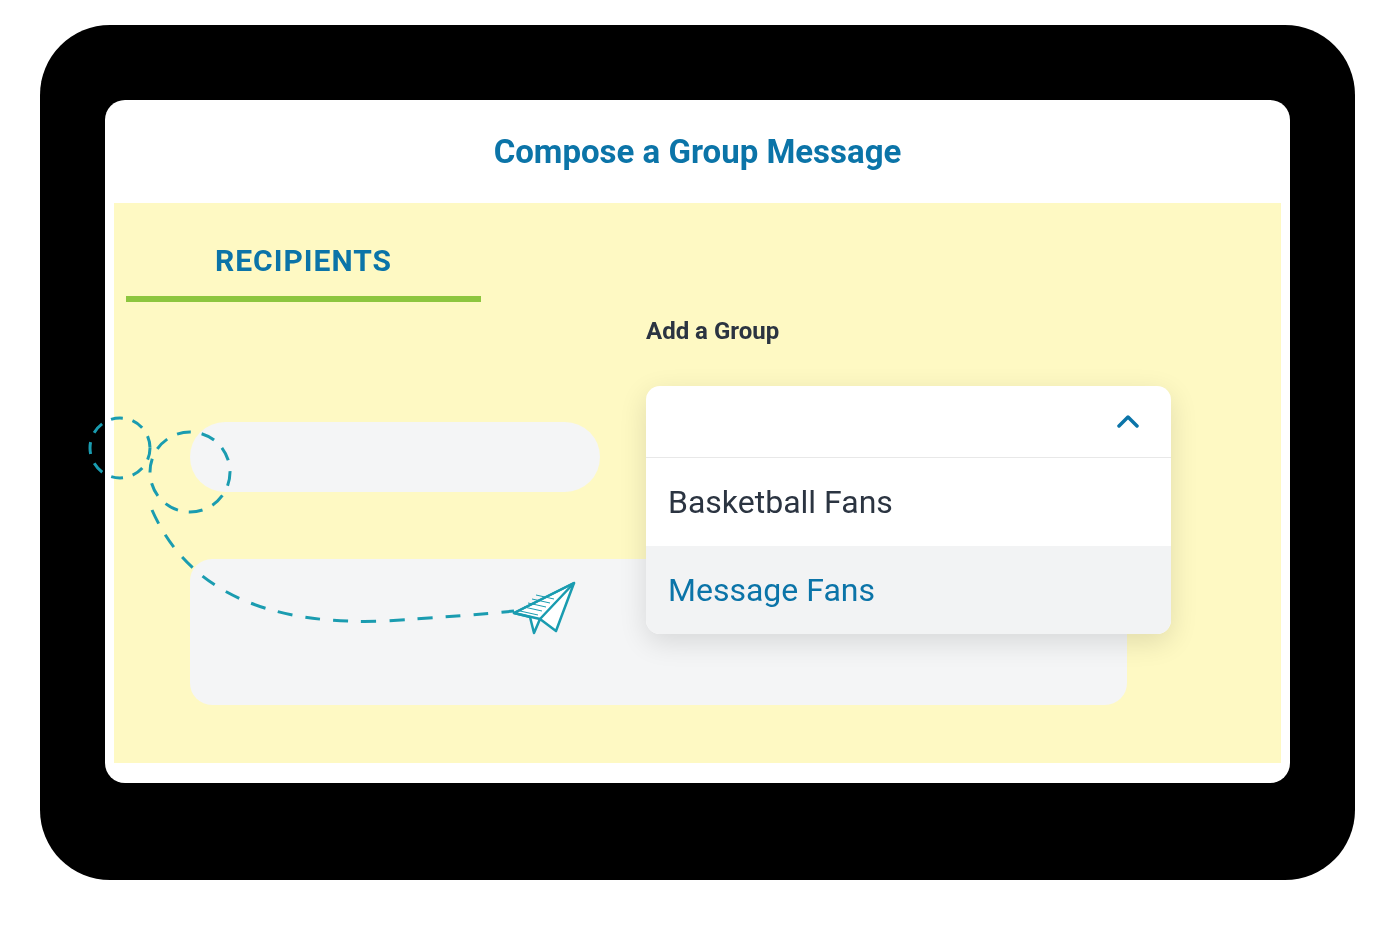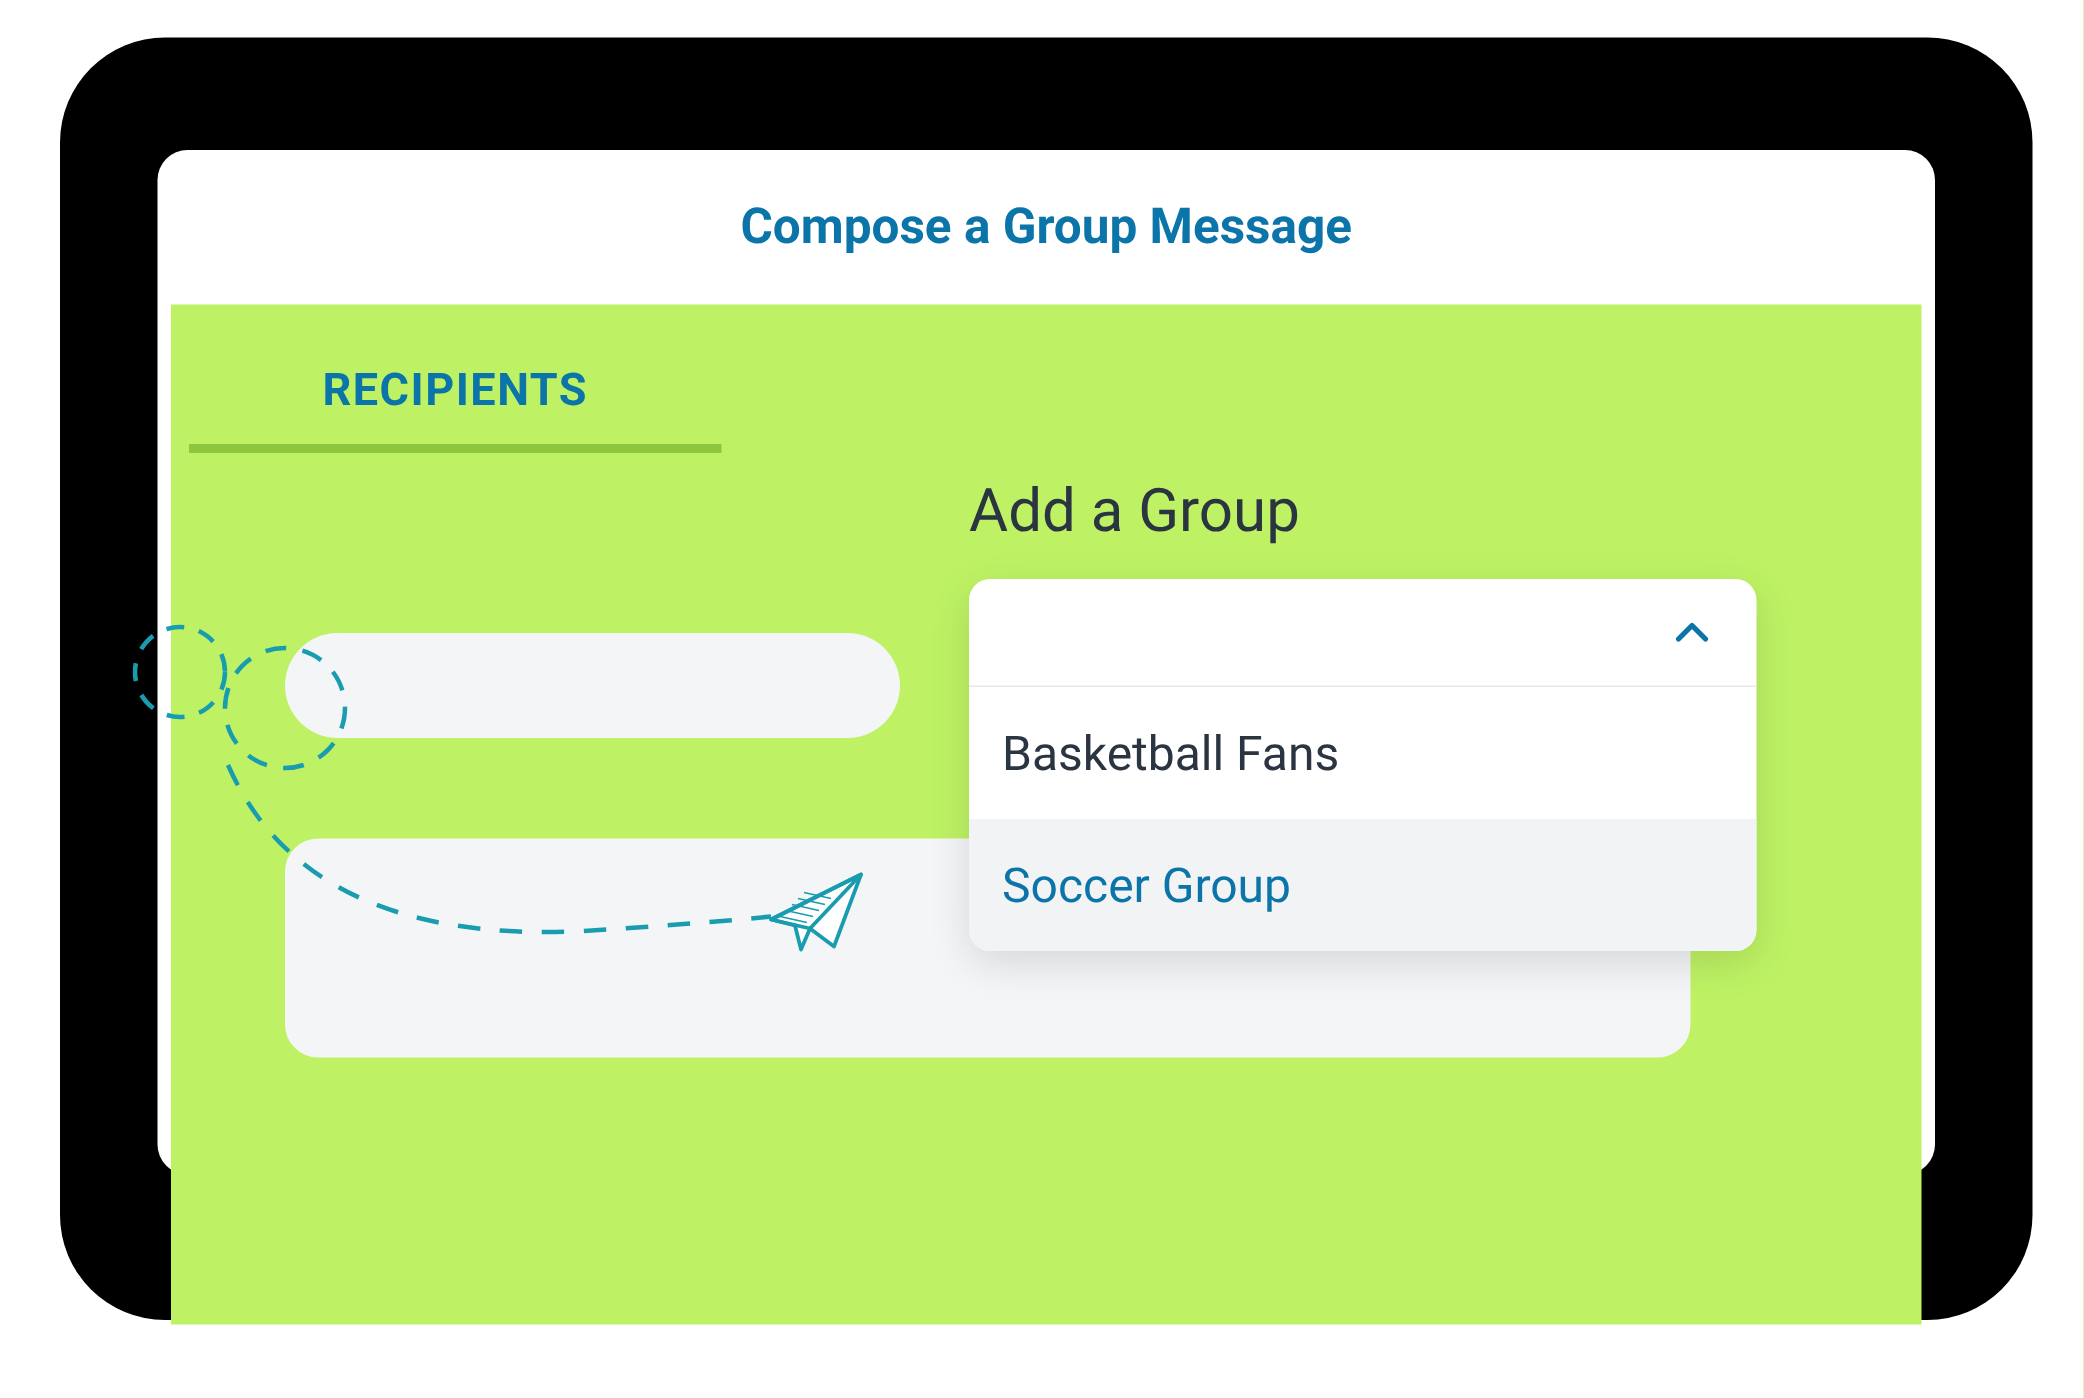--- a/index.html
+++ b/index.html
@@ -36,22 +36,22 @@
     .card-title {
       text-align: center;
       color: #0b74a8;
       font-size: 33px;
       font-weight: 700;
       padding-top: 32px;
       padding-bottom: 32px;
     }
     .panel {
       margin: 0 9px 0 9px;
-      background: #bef264;
-      height: 680px;
+      background: #fef9c3;
+      height: 560px;
       position: relative;
     }
     .tab {
       position: absolute;
       top: 40px;
       left: 12px;
       width: 355px;
       text-align: center;
       padding-bottom: 18px;
       border-bottom: 6px solid #8dc63f;
@@ -60,22 +60,22 @@
       color: #0b74a8;
       font-size: 30px;
       font-weight: 700;
       letter-spacing: 1px;
     }
     .section-title {
       position: absolute;
       top: 114px;
       left: 532px;
       color: #2b3441;
-      font-size: 40px;
-      font-weight: 400;
+      font-size: 24px;
+      font-weight: 700;
     }
     .input-pill-1 {
       position: absolute;
       top: 219px;
       left: 76px;
       width: 410px;
       height: 70px;
       background: #f4f5f6;
       border-radius: 35px;
     }
@@ -174,18 +174,18 @@
         <span class="chevron">
           <svg width="22" height="14" viewBox="0 0 22 14">
             <path d="M 2 11 L 11 2 L 20 11" fill="none" stroke="#0b74a8" stroke-width="3.5" stroke-linecap="round" stroke-linejoin="round"></path>
           </svg>
         </span>
       </div>
       <div class="dropdown-option">
         <span>Basketball Fans</span>
       </div>
       <div class="dropdown-option selected">
-        <span>Soccer Group</span>
+        <span>Message Fans</span>
       </div>
     </div>
 
   </div>
 </div>
 
 </body></html>

